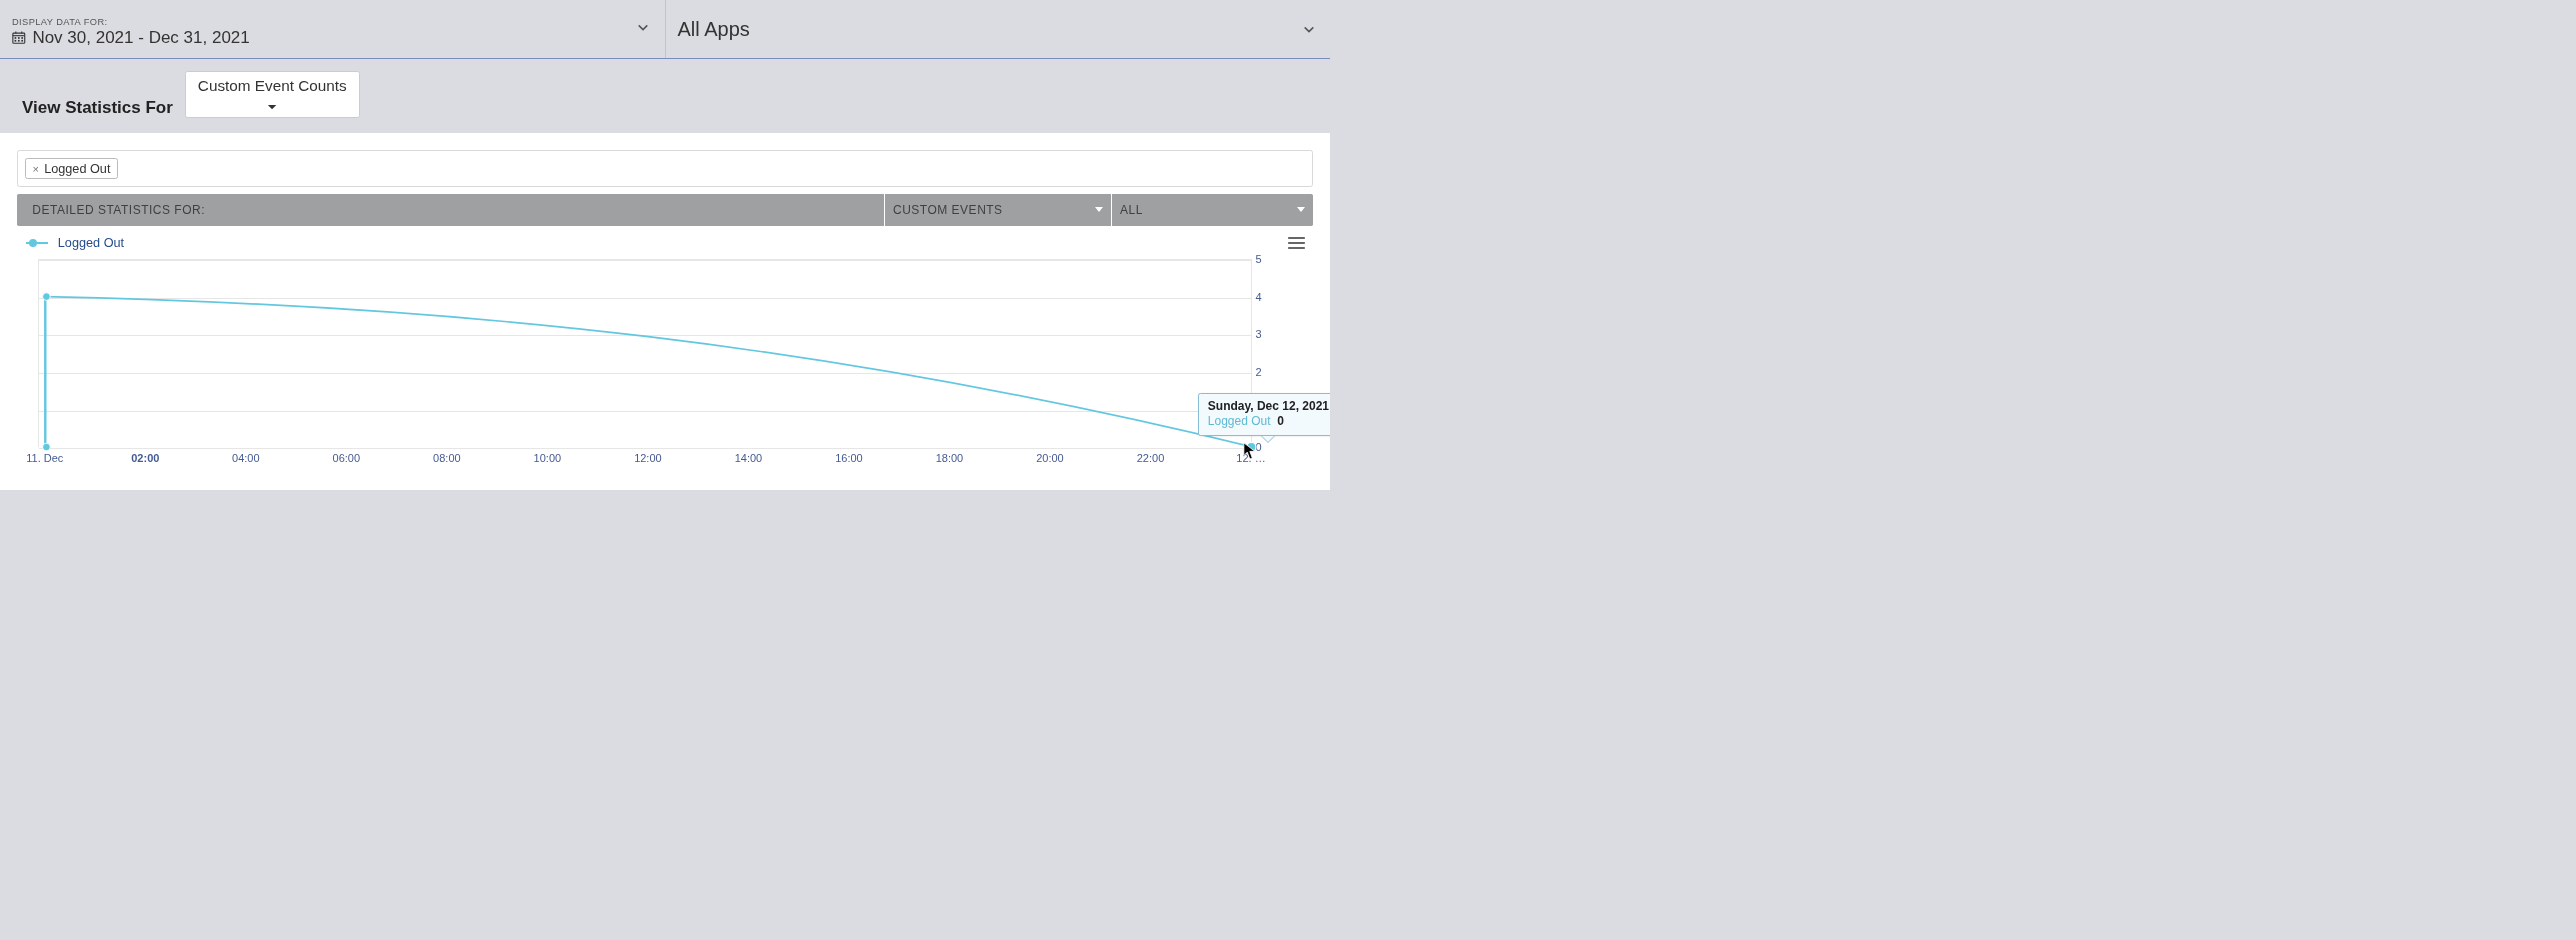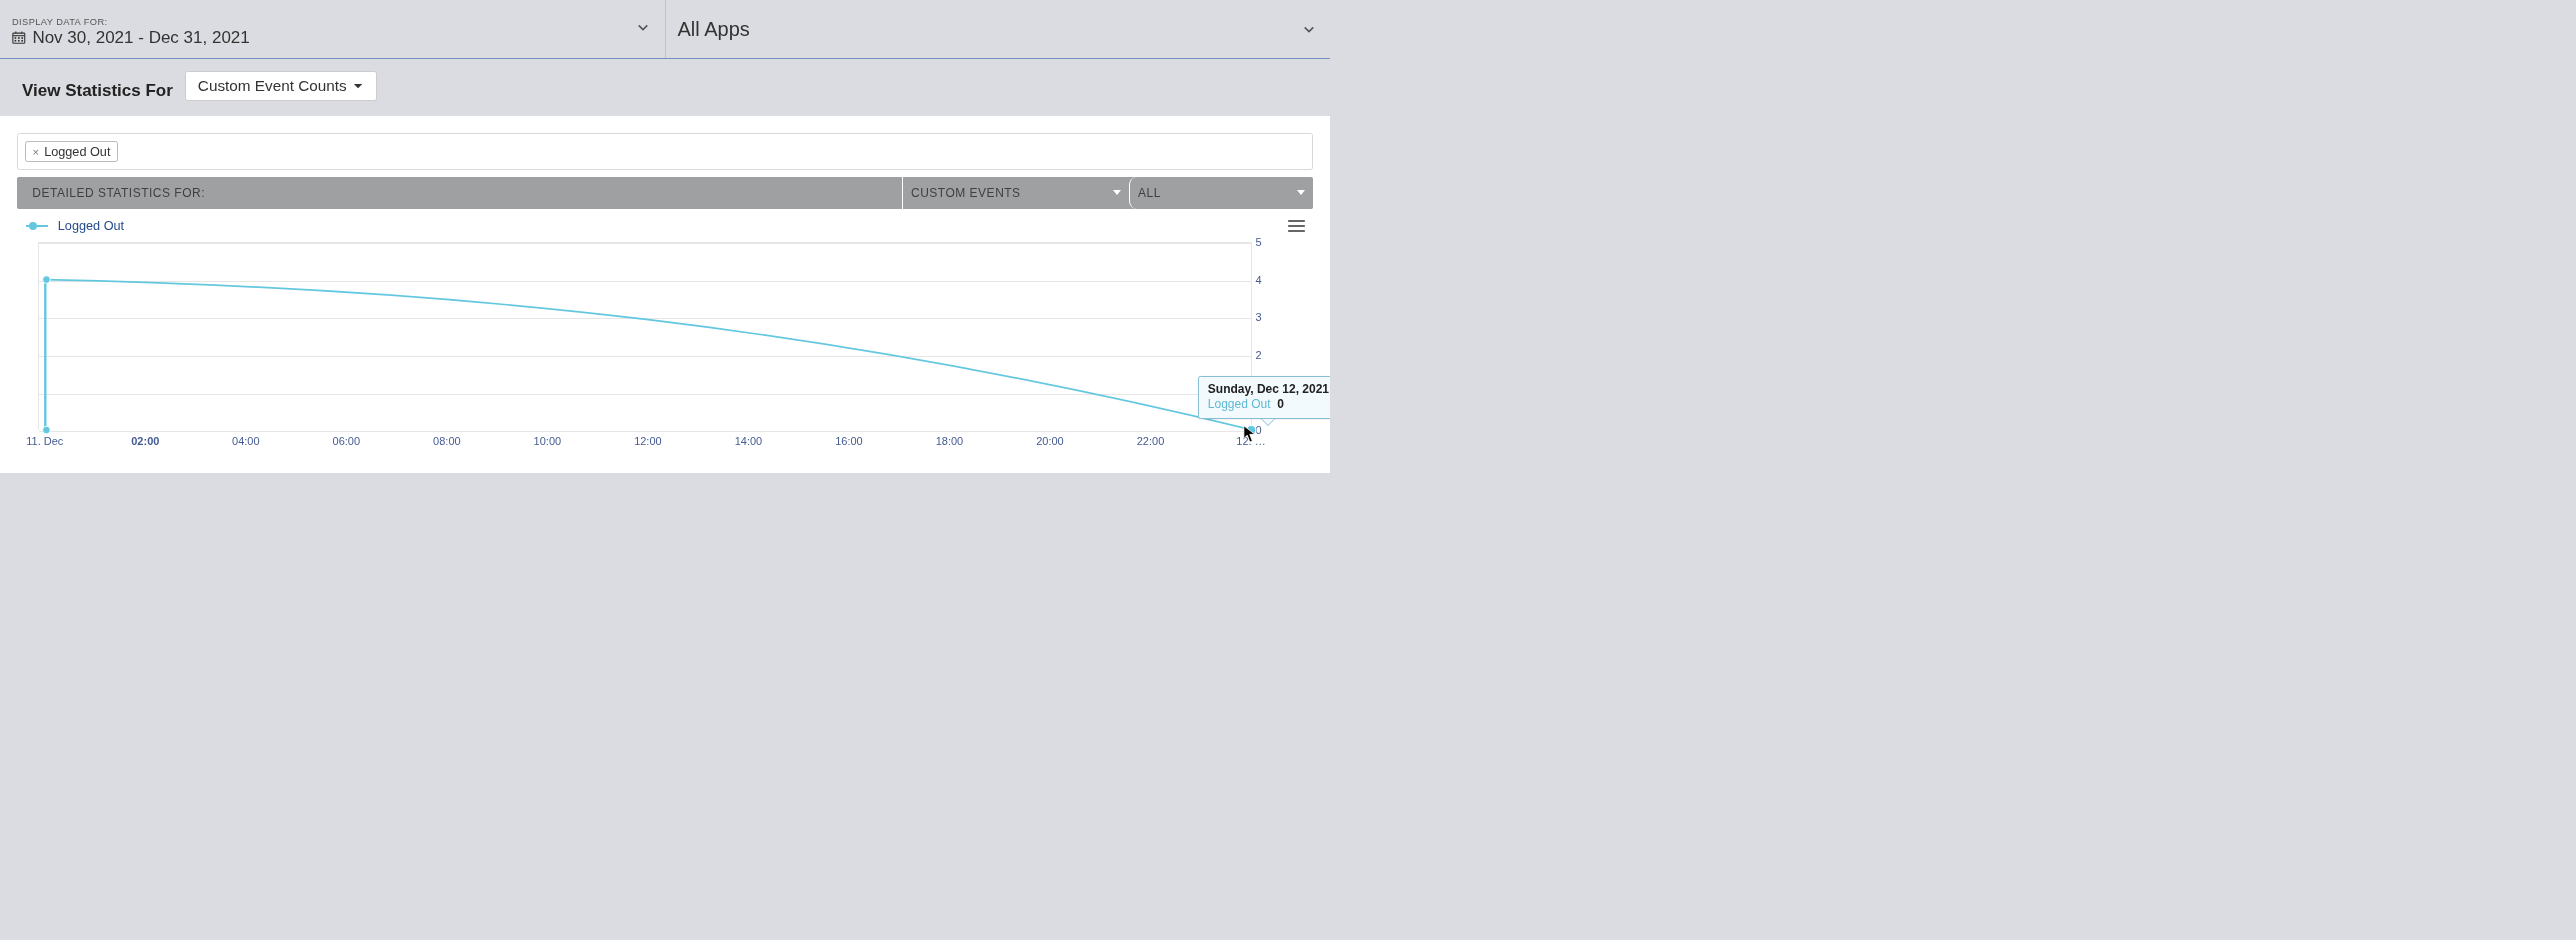--- a/index.html
+++ b/index.html
@@ -70,20 +70,21 @@
   .dropdown-white {
     background: #fff;
     border: 0.8px solid #ccc;
     border-radius: 2.5px;
     padding: 5.1px 12px;
     font-size: 15.3px;
     display: inline-flex;
     align-items: center;
     gap: 6.8px;
     cursor: pointer;
+    flex-direction: column;
   }
   .content {
     background: #fff;
     margin: 0;
     padding: 17px 17px 17px 17px;
   }
   .filter-row {
     border: 0.8px solid #d9d9d9;
     border-radius: 2.5px;
     padding: 6.8px 6.8px;
@@ -127,21 +128,21 @@
   }
   .greybar .seg-dd {
     width: 227px;
     border-left: 1.7px solid #fff;
     padding: 0 8px;
     display: flex;
     align-items: center;
     justify-content: space-between;
     cursor: pointer;
   }
-  .greybar .seg-dd.last { width: 184px; border-radius: 8px; }
+  .greybar .seg-dd.last { width: 202px; }
   .greybar .tri {
     width: 0; height: 0;
     border-left: 4.2px solid transparent;
     border-right: 4.2px solid transparent;
     border-top: 5.1px solid #fff;
   }
   .legend-row {
     display: flex;
     justify-content: space-between;
     align-items: center;

